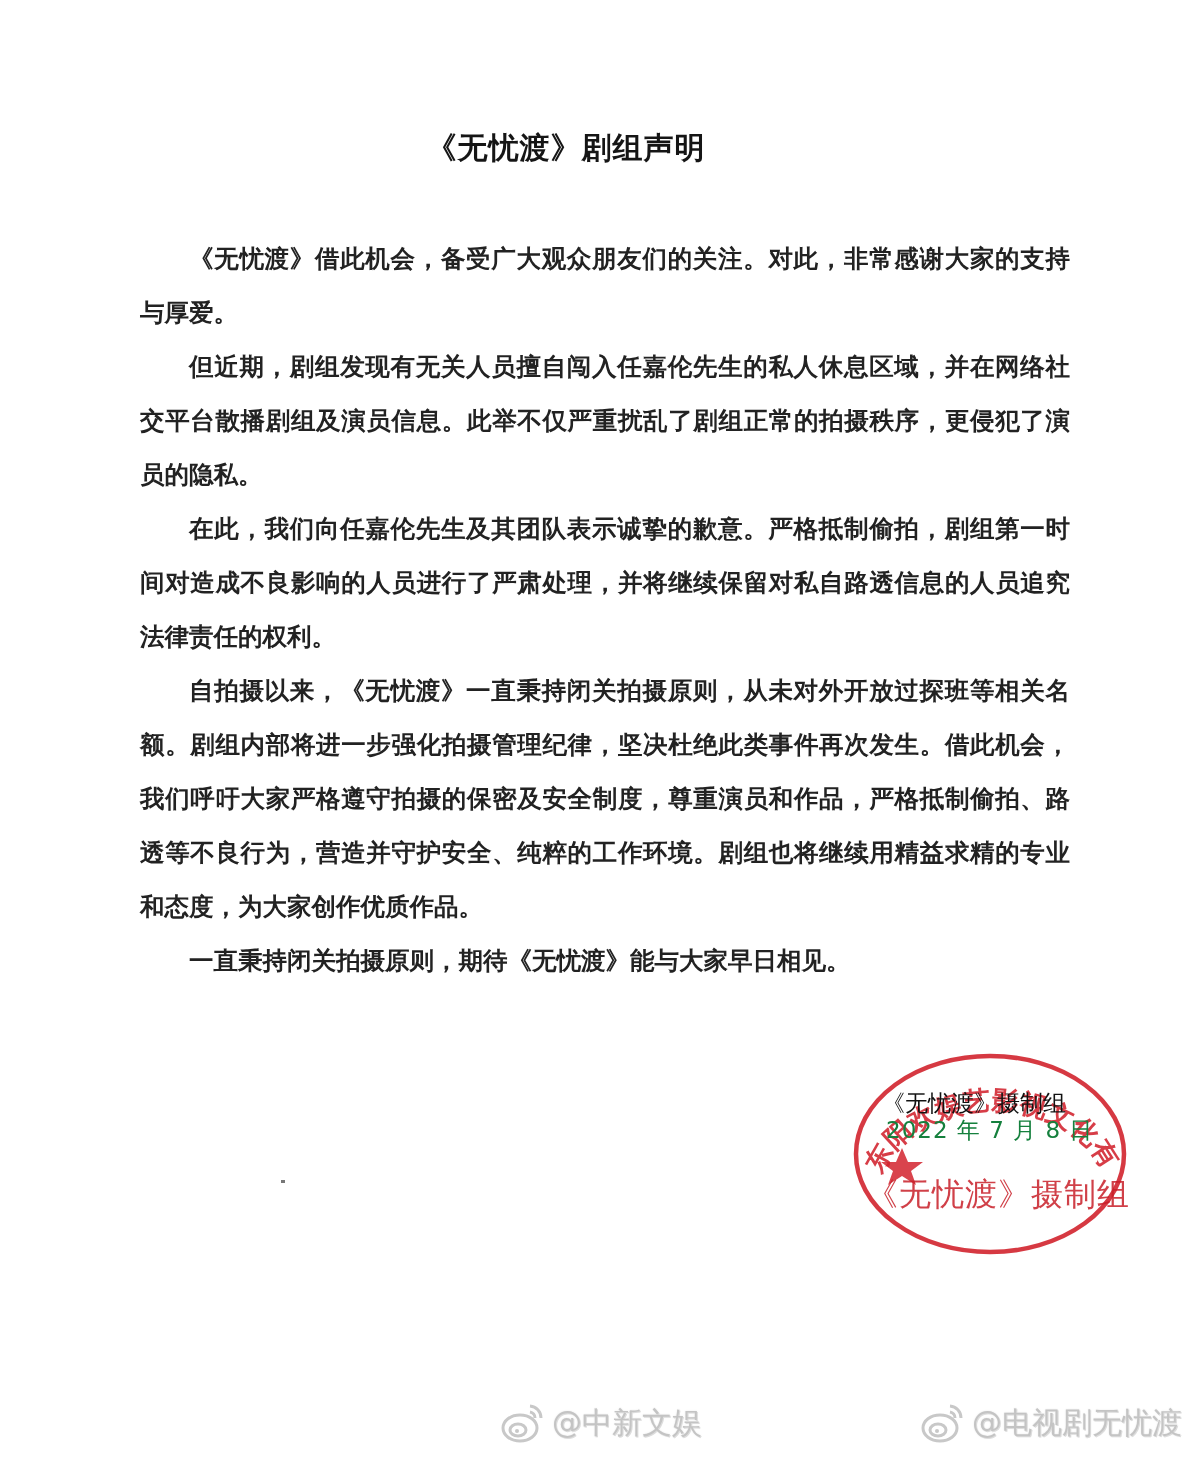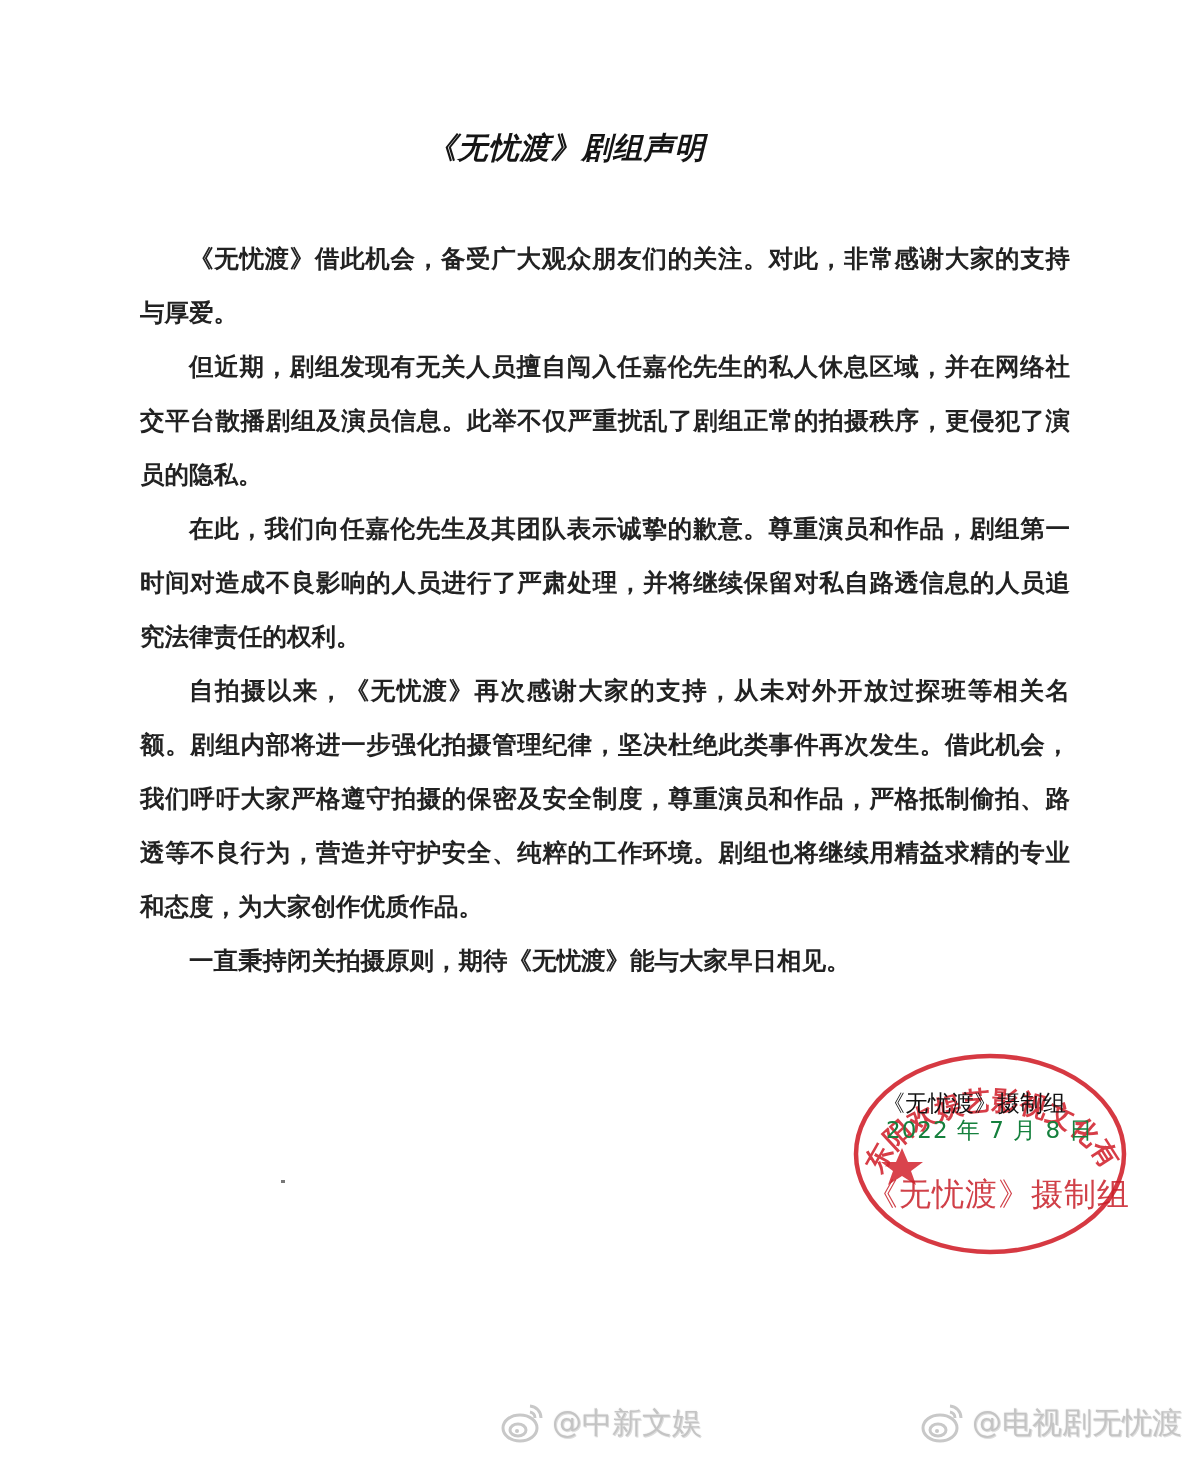--- a/index.html
+++ b/index.html
@@ -24,21 +24,20 @@
     .title {
       position: absolute;
       top: 128px;
       left: 0;
       width: 1132px;
       text-align: center;
       font-size: 30px;
       font-weight: bold;
       letter-spacing: 1px;
       color: #151515;
-      font-style: italic;
     }
     .body-text {
       position: absolute;
       left: 140px;
       top: 232px;
       width: 930px;
       font-size: 24.5px;
       line-height: 54px;
       font-weight: bold;
       color: #222222;
@@ -131,22 +130,22 @@
 </head>
 <body>
 
 <div class="page">
 
   <div class="title">《无忧渡》剧组声明</div>
 
   <div class="body-text">
     <p class="para">《无忧渡》借此机会，备受广大观众朋友们的关注。对此，非常感谢大家的支持与厚爱。</p>
     <p class="para">但近期，剧组发现有无关人员擅自闯入任嘉伦先生的私人休息区域，并在网络社交平台散播剧组及演员信息。此举不仅严重扰乱了剧组正常的拍摄秩序，更侵犯了演员的隐私。</p>
-    <p class="para">在此，我们向任嘉伦先生及其团队表示诚挚的歉意。尊重演员和作品，剧组第一时间对造成不良影响的人员进行了严肃处理，并将继续保留对私自路透信息的人员追究法律责任的权利。</p>
-    <p class="para">自拍摄以来，《无忧渡》再次感谢大家的支持，从未对外开放过探班等相关名额。剧组内部将进一步强化拍摄管理纪律，坚决杜绝此类事件再次发生。借此机会，我们呼吁大家严格遵守拍摄的保密及安全制度，尊重演员和作品，严格抵制偷拍、路透等不良行为，营造并守护安全、纯粹的工作环境。剧组也将继续用精益求精的专业和态度，为大家创作优质作品。</p>
+    <p class="para">在此，我们向任嘉伦先生及其团队表示诚挚的歉意。严格抵制偷拍，剧组第一时间对造成不良影响的人员进行了严肃处理，并将继续保留对私自路透信息的人员追究法律责任的权利。</p>
+    <p class="para">自拍摄以来，《无忧渡》一直秉持闭关拍摄原则，从未对外开放过探班等相关名额。剧组内部将进一步强化拍摄管理纪律，坚决杜绝此类事件再次发生。借此机会，我们呼吁大家严格遵守拍摄的保密及安全制度，尊重演员和作品，严格抵制偷拍、路透等不良行为，营造并守护安全、纯粹的工作环境。剧组也将继续用精益求精的专业和态度，为大家创作优质作品。</p>
     <p class="para">一直秉持闭关拍摄原则，期待《无忧渡》能与大家早日相见。</p>
   </div>
 
   <div class="stray-dot"></div>
 
   <div class="sign-block">
     <div class="seal">
       <svg viewBox="0 0 280 208">
         <defs>
           <path id="sealArc" d="M 30 130 A 115 85 0 0 1 255 125" fill="none"></path>

